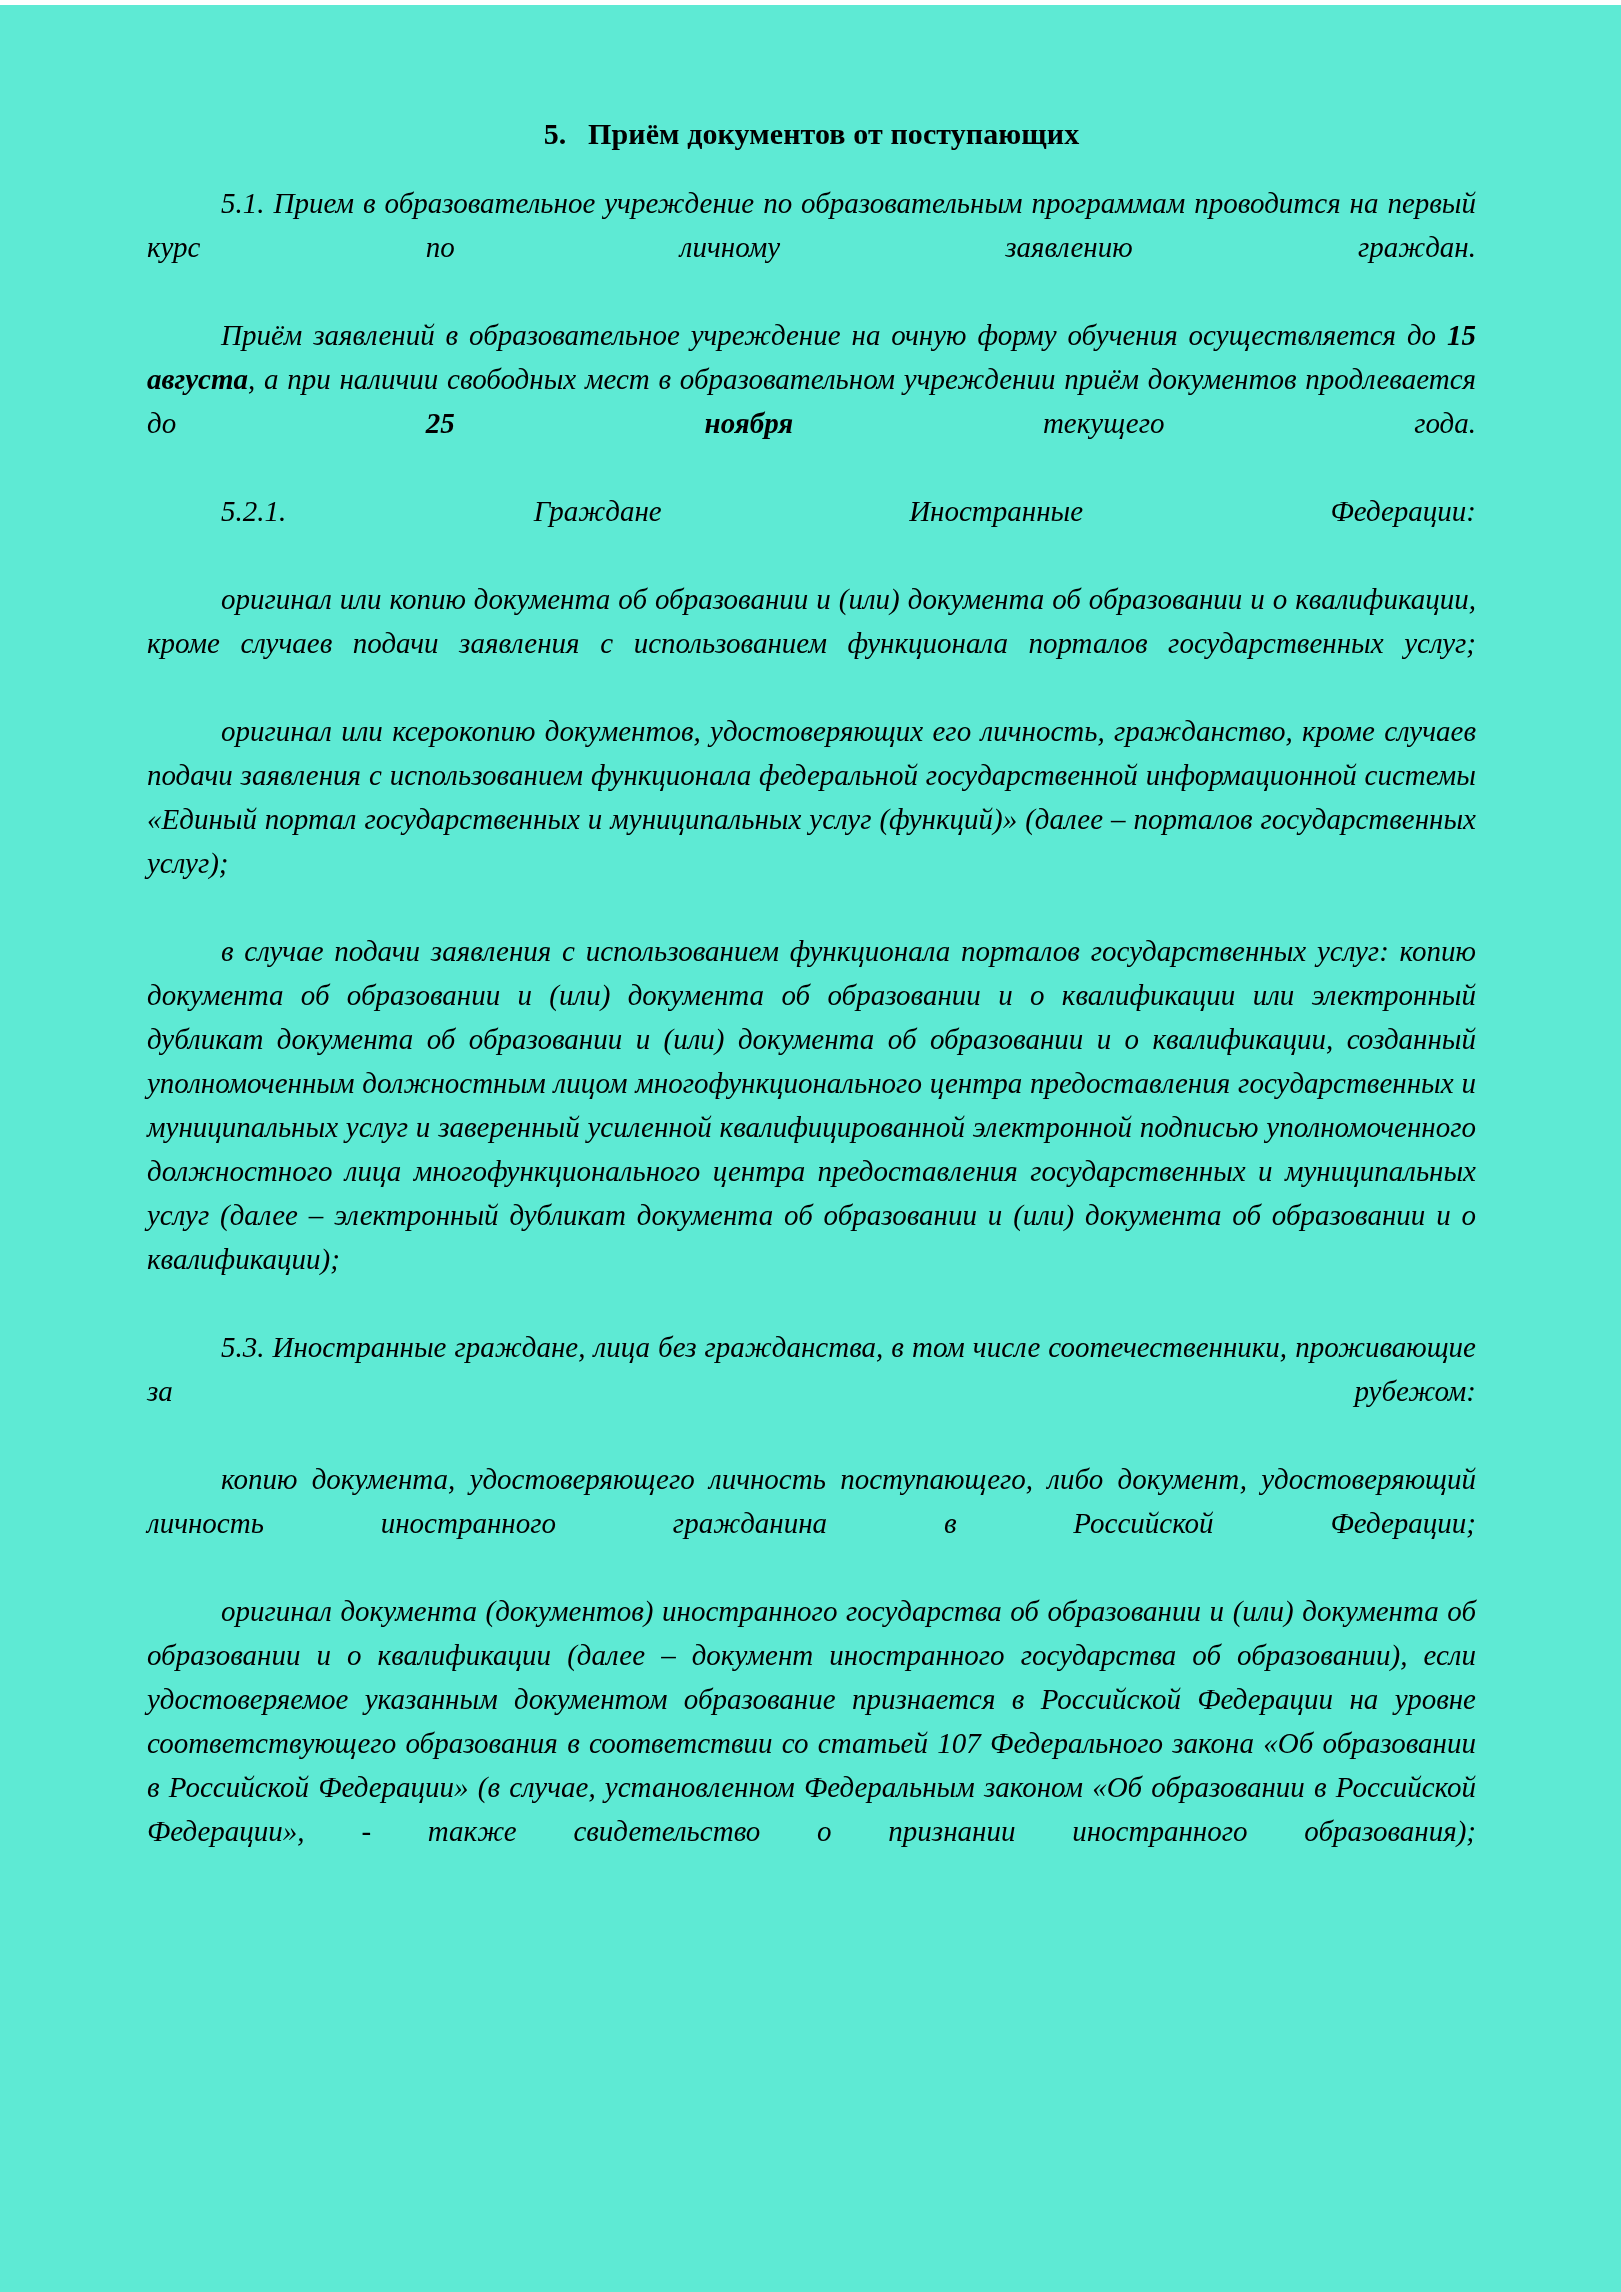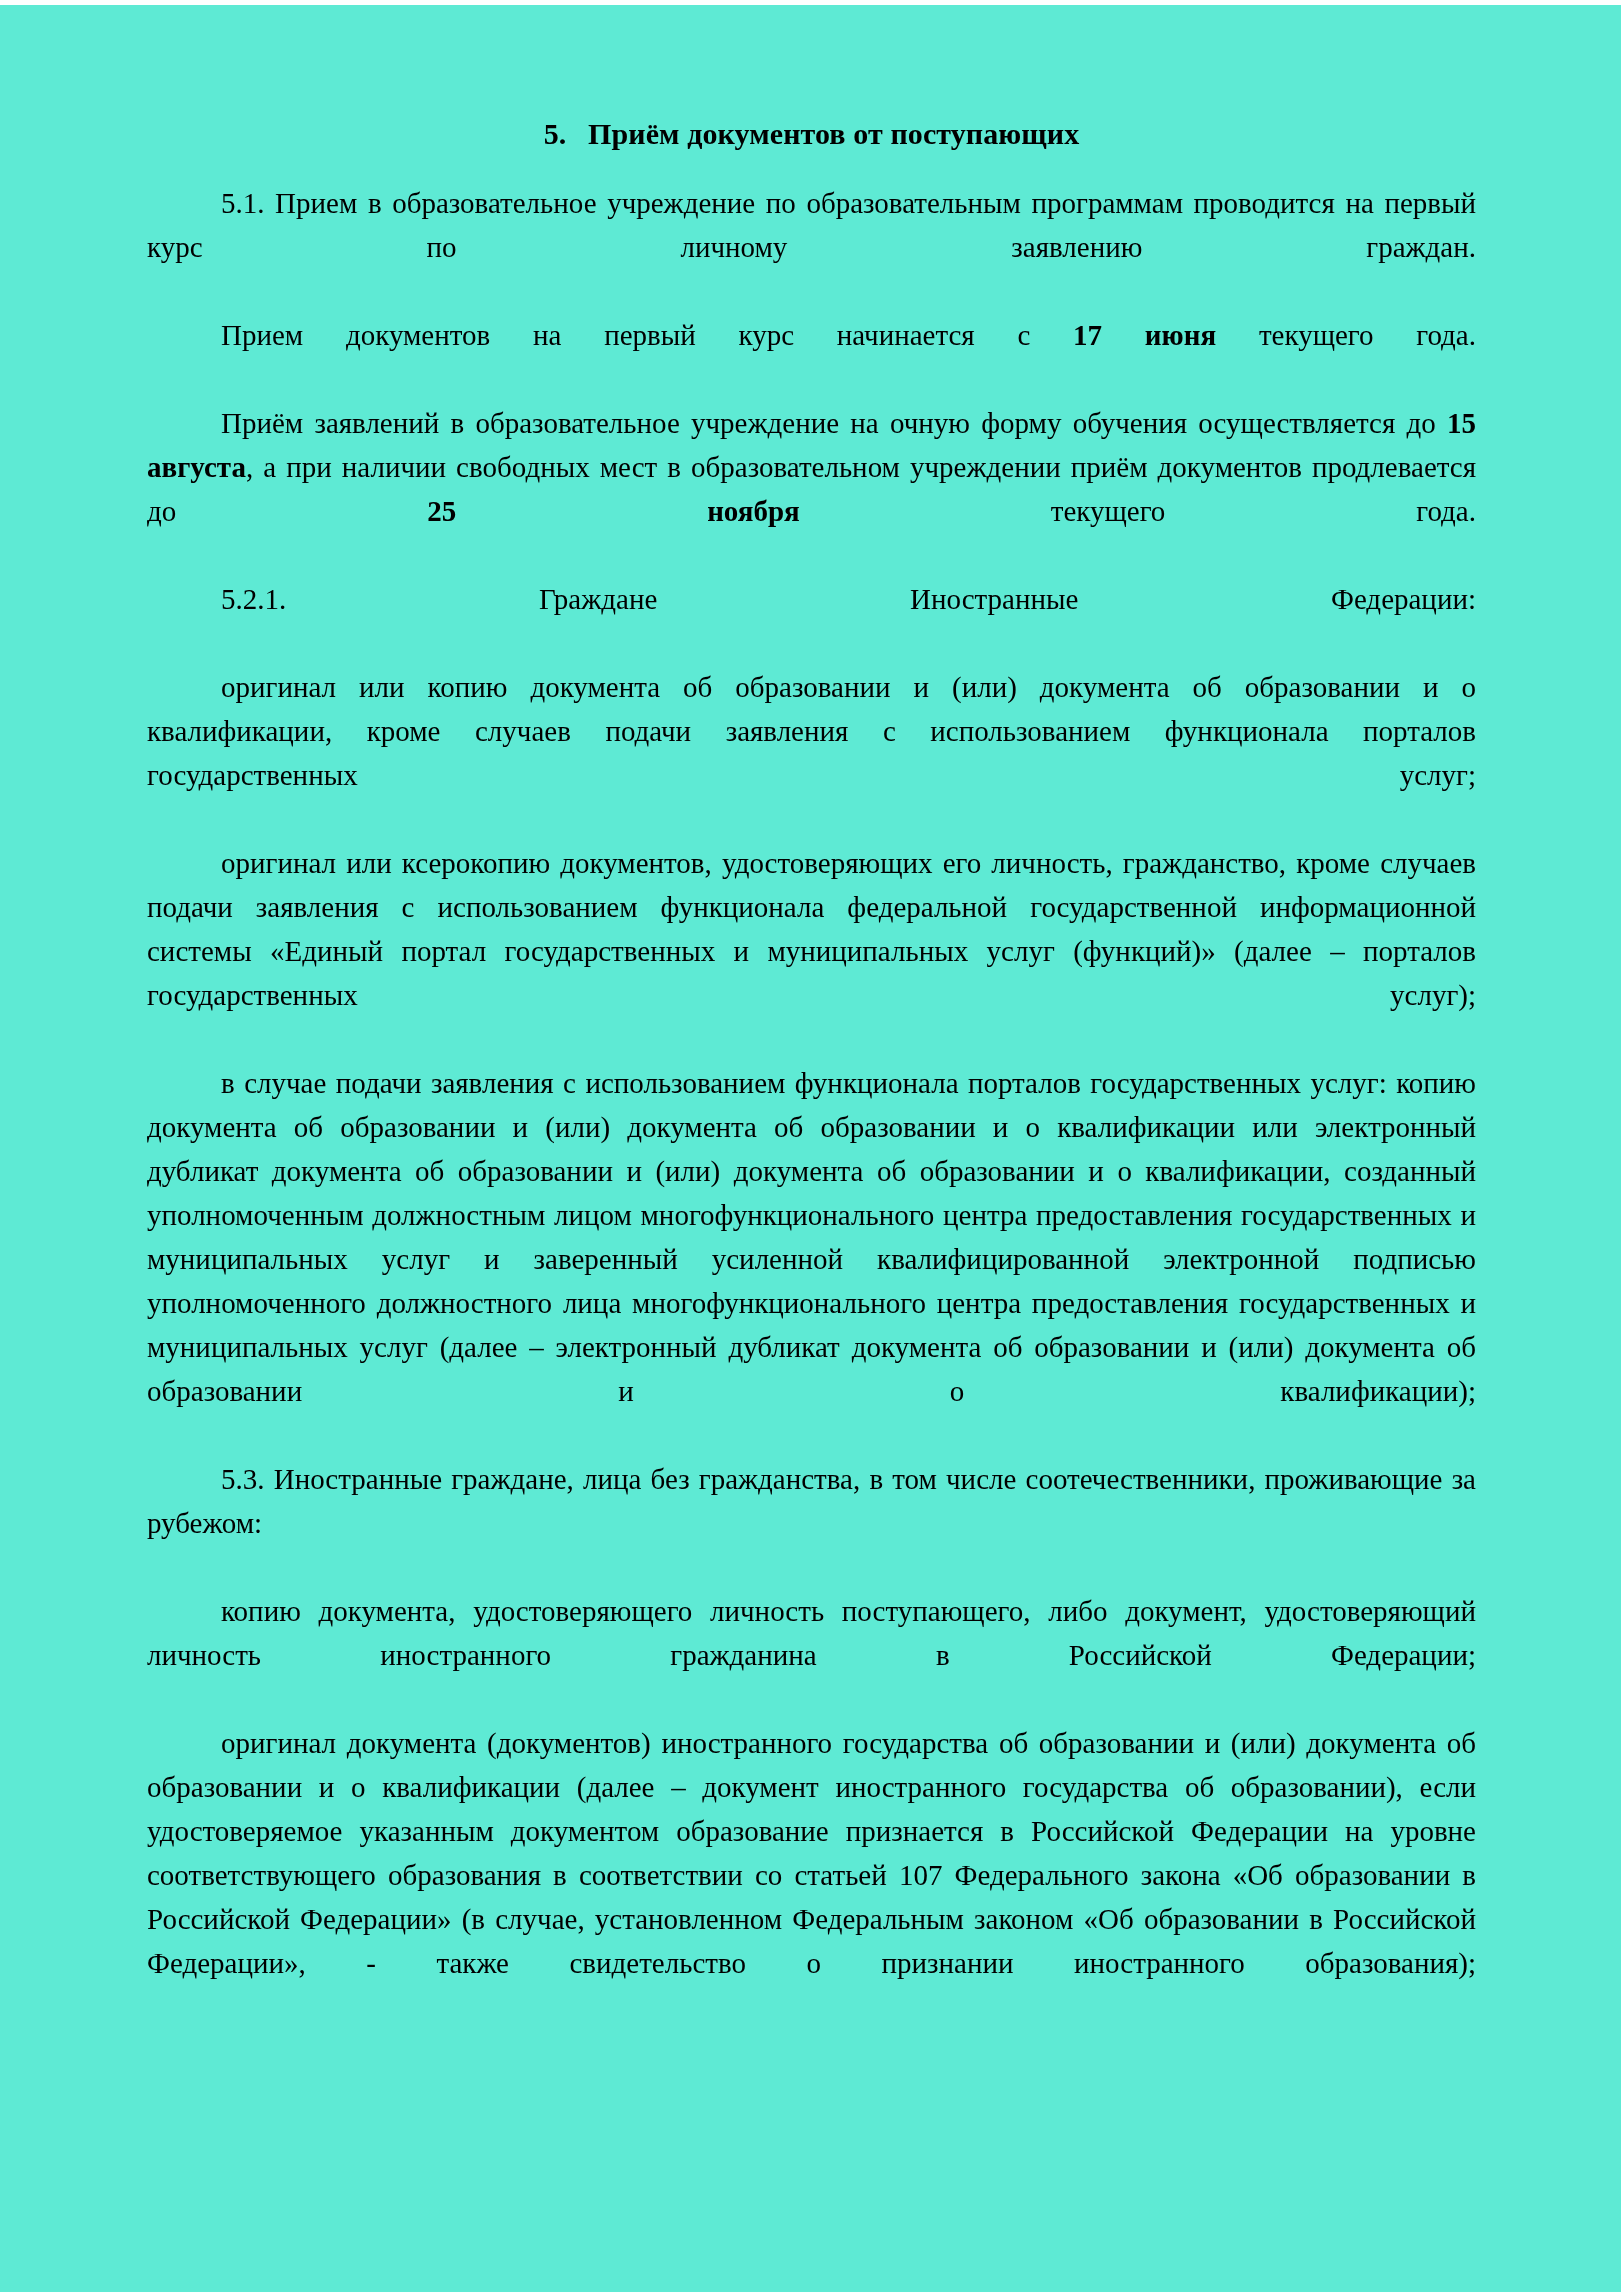--- a/index.html
+++ b/index.html
@@ -37,20 +37,21 @@
     margin-top: 29px;
   }
   p.para {
     margin: 0;
     font-size: 29px;
     line-height: 44px;
     text-align: justify;
     text-indent: 74px;
     hyphens: none;
     word-spacing: 0.2px;
+    font-style: italic;
   }
   b, strong {
     font-weight: bold;
   }
   
   p.para::after {
     content: "";
     display: inline-block;
     width: 100%;
   }
@@ -59,21 +60,20 @@
 <body>
 
 <div class="page">
 
   <h1 class="doc-title">
     <span class="num">5.</span><span>Приём документов от поступающих</span>
   </h1>
 
   <div class="body-block">
       <p class="para"><span>5.1. Прием в образовательное учреждение по образовательным  программам проводится на первый курс по личному заявлению граждан.</span></p>
-      <p class="para"><span>Прием документов на первый курс начинается с </span><b>17 июня</b><span> текущего года.</span></p>
       <p class="para"><span>Приём заявлений в образовательное учреждение на очную форму обучения осуществляется до </span><b>15 августа</b><span>, а при наличии свободных мест в образовательном учреждении приём документов продлевается до </span><b>25 ноября</b><span> текущего года.</span></p>
       <p class="para"><span>5.2.1. Граждане Иностранные Федерации:</span></p>
       <p class="para"><span>оригинал или копию документа об образовании и (или) документа об образовании и о квалификации, кроме случаев подачи заявления с использованием функционала порталов государственных услуг;</span></p>
       <p class="para"><span>оригинал или ксерокопию документов, удостоверяющих его личность, гражданство, кроме случаев подачи заявления с использованием функционала федеральной государственной информационной системы «Единый портал государственных и муниципальных услуг (функций)» (далее – порталов государственных услуг);</span></p>
       <p class="para"><span>в случае подачи заявления с использованием функционала порталов государственных услуг: копию документа об образовании и (или) документа об образовании и о квалификации или электронный дубликат документа об образовании и (или) документа об образовании и о квалификации, созданный уполномоченным должностным лицом многофункционального центра предоставления государственных и муниципальных услуг и заверенный усиленной квалифицированной электронной подписью уполномоченного должностного лица многофункционального центра предоставления государственных и муниципальных услуг (далее – электронный дубликат документа об образовании и (или) документа об образовании и о квалификации);</span></p>
       <p class="para"><span>5.3. Иностранные граждане, лица без гражданства, в том числе соотечественники, проживающие за рубежом:</span></p>
       <p class="para"><span>копию документа, удостоверяющего личность поступающего, либо документ, удостоверяющий личность иностранного гражданина в Российской Федерации;</span></p>
       <p class="para"><span>оригинал документа (документов) иностранного государства об образовании и (или) документа об образовании и о квалификации (далее – документ иностранного государства об образовании), если удостоверяемое указанным документом образование признается в Российской Федерации на уровне соответствующего образования в соответствии со статьей 107 Федерального закона «Об образовании в Российской Федерации» (в случае, установленном Федеральным законом «Об образовании в Российской Федерации», - также свидетельство о признании иностранного образования);</span></p>
     </div>
 

